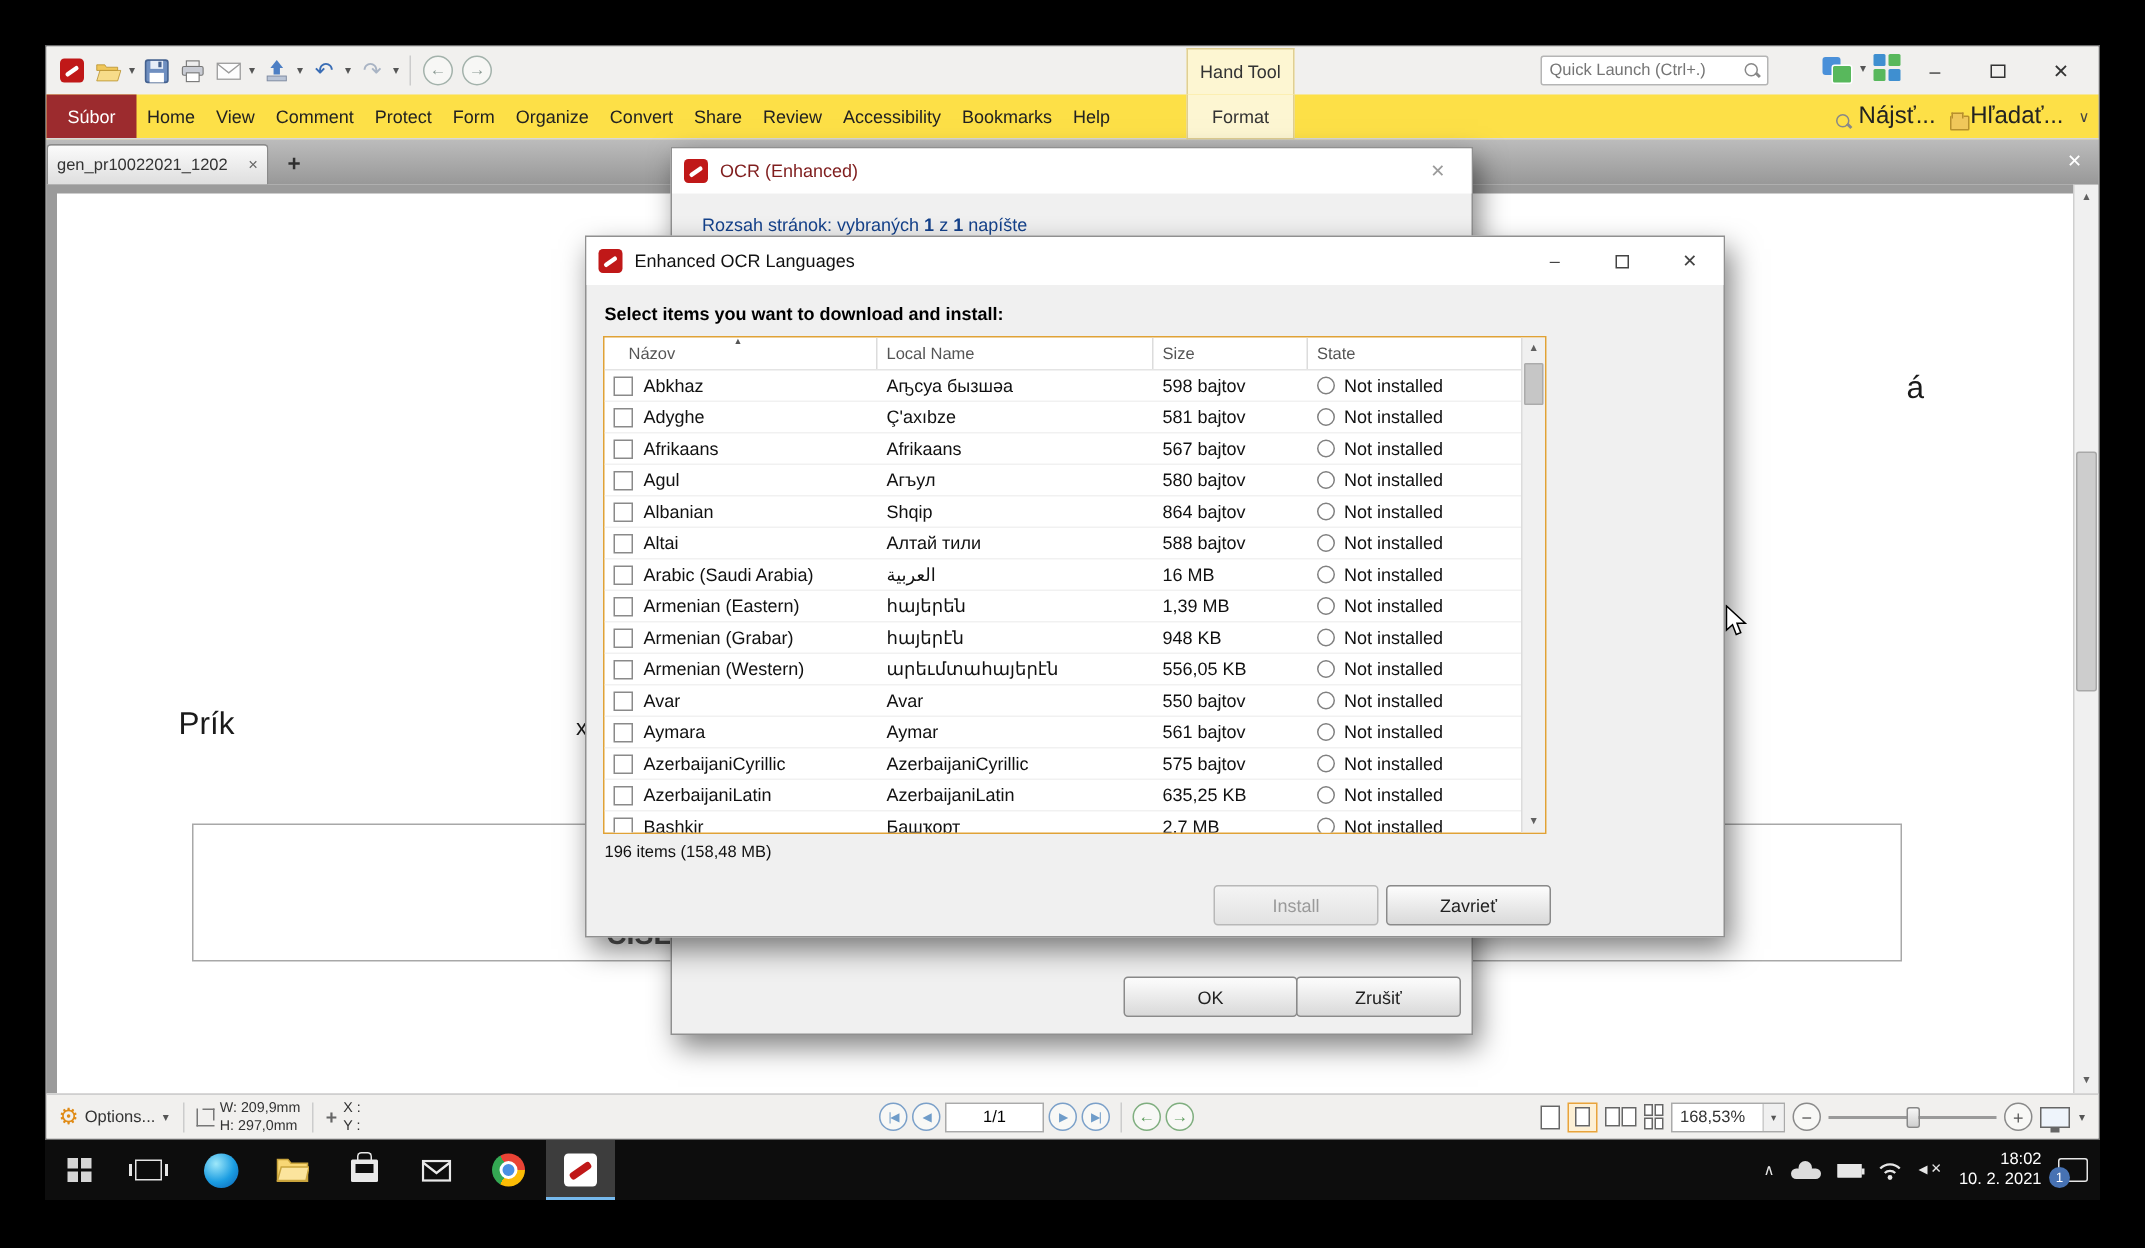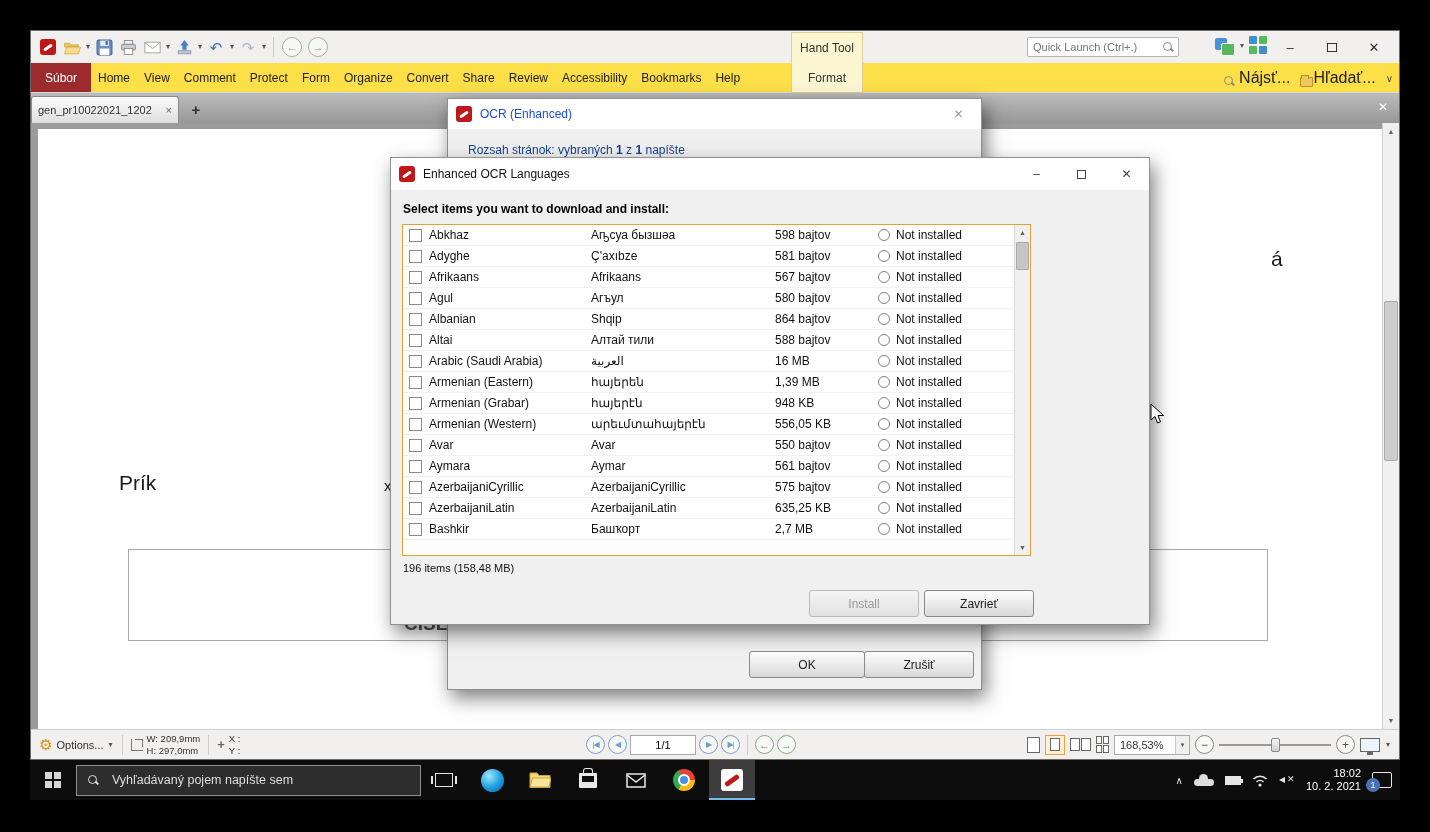--- a/index.html
+++ b/index.html
@@ -93,21 +93,21 @@
 .slider{width:112px;height:20px;position:relative}
 .slider::before{content:"";position:absolute;left:0;right:0;top:9px;height:2px;background:#9a9a9a}
 .sl-thumb{position:absolute;left:52px;top:3px;width:9px;height:14px;background:linear-gradient(#f7f7f7,#cfcfcf);border:1px solid #888;border-radius:2px}
 .monitor{width:20px;height:14px;border:1px solid #666;background:#eef4fb;position:relative}
 .monitor::after{content:"";position:absolute;left:6px;bottom:-4px;width:6px;height:3px;background:#666}
 
 
 .dialog{position:absolute;background:#f0f0f0;border:1px solid #909090;box-shadow:4px 8px 18px rgba(0,0,0,.5)}
 .dlg-titlebar{height:32px;background:#fff;display:flex;align-items:center;padding-left:8px;position:relative}
 .dlg-title{margin-left:8px;font-size:12px;color:#111}
-.dlg-title.inactive{color:#1d4ed8}
+.dlg-title.inactive{color:#7f1d1d}
 .dlg-sys{position:absolute;right:0;top:0;height:100%;display:flex}
 .dlg-sysbtn{width:45px;height:100%;display:flex;align-items:center;justify-content:center;color:#444;font-size:12px}
 .dlg-max{width:9px;height:9px;border:1px solid #444}
 .applogo{width:16px;height:16px;background:#c01818;border-radius:3px;position:relative;flex:0 0 16px}
 .applogo::after{content:"";position:absolute;left:3px;top:7px;width:10px;height:3px;background:#fff;transform:rotate(-35deg);border-radius:2px}
 
 
 .ocr-dlg{left:447px;top:98px;width:535px;height:592px}
 .ocr-dlg .dlg-titlebar{height:30px}
 .range-line{position:absolute;left:20px;top:44px;font-size:12px;color:#15428b}
@@ -397,20 +397,27 @@
     <span class="dlg-sys">
       <span class="dlg-sysbtn">–</span>
       <span class="dlg-sysbtn">
           <span class="dlg-max"></span>
         </span>
       <span class="dlg-sysbtn">✕</span>
     </span>
   </div>
   <div class="instruction">Select items you want to download and install:</div>
   <div class="ltable">
+    <div class="lheader">
+      <span class="sortmark">▲</span>
+      <div class="hcell c-name">Názov</div>
+      <div class="hcell c-local">Local Name</div>
+      <div class="hcell c-size">Size</div>
+      <div class="hcell c-state">State</div>
+    </div>
     <div id="lang-rows">
         <div class="lrow">
           <div class="lcell c-name">
             <span class="cb"></span>
             <span>Abkhaz</span>
           </div>
           <div class="lcell c-local">Аҧсуа бызшәа</div>
           <div class="lcell c-size">598 bajtov</div>
           <div class="lcell c-state">
             <span class="radio"></span>
@@ -602,24 +609,20 @@
 </svg>
 
 <div class="taskbar">
   <div class="tb-start">
     <span class="winlogo">
         <span></span>
         <span></span>
         <span></span>
         <span></span>
       </span>
-  </div>
-  <div class="tb-search">
-    <span class="mag"></span>
-    <span>Vyhľadávaný pojem napíšte sem</span>
   </div>
   <div class="tb-app">
       <span class="tv-ico"></span>
     </div>
   <div class="tb-app">
       <span class="edge-ico"></span>
     </div>
   <div class="tb-app">
     <svg width="22" height="18" viewBox="0 0 22 18">
         <path d="M1 2 h7 l2 2.5 h11 v12 h-20z" fill="#f8d775" stroke="#caa53d"></path>

